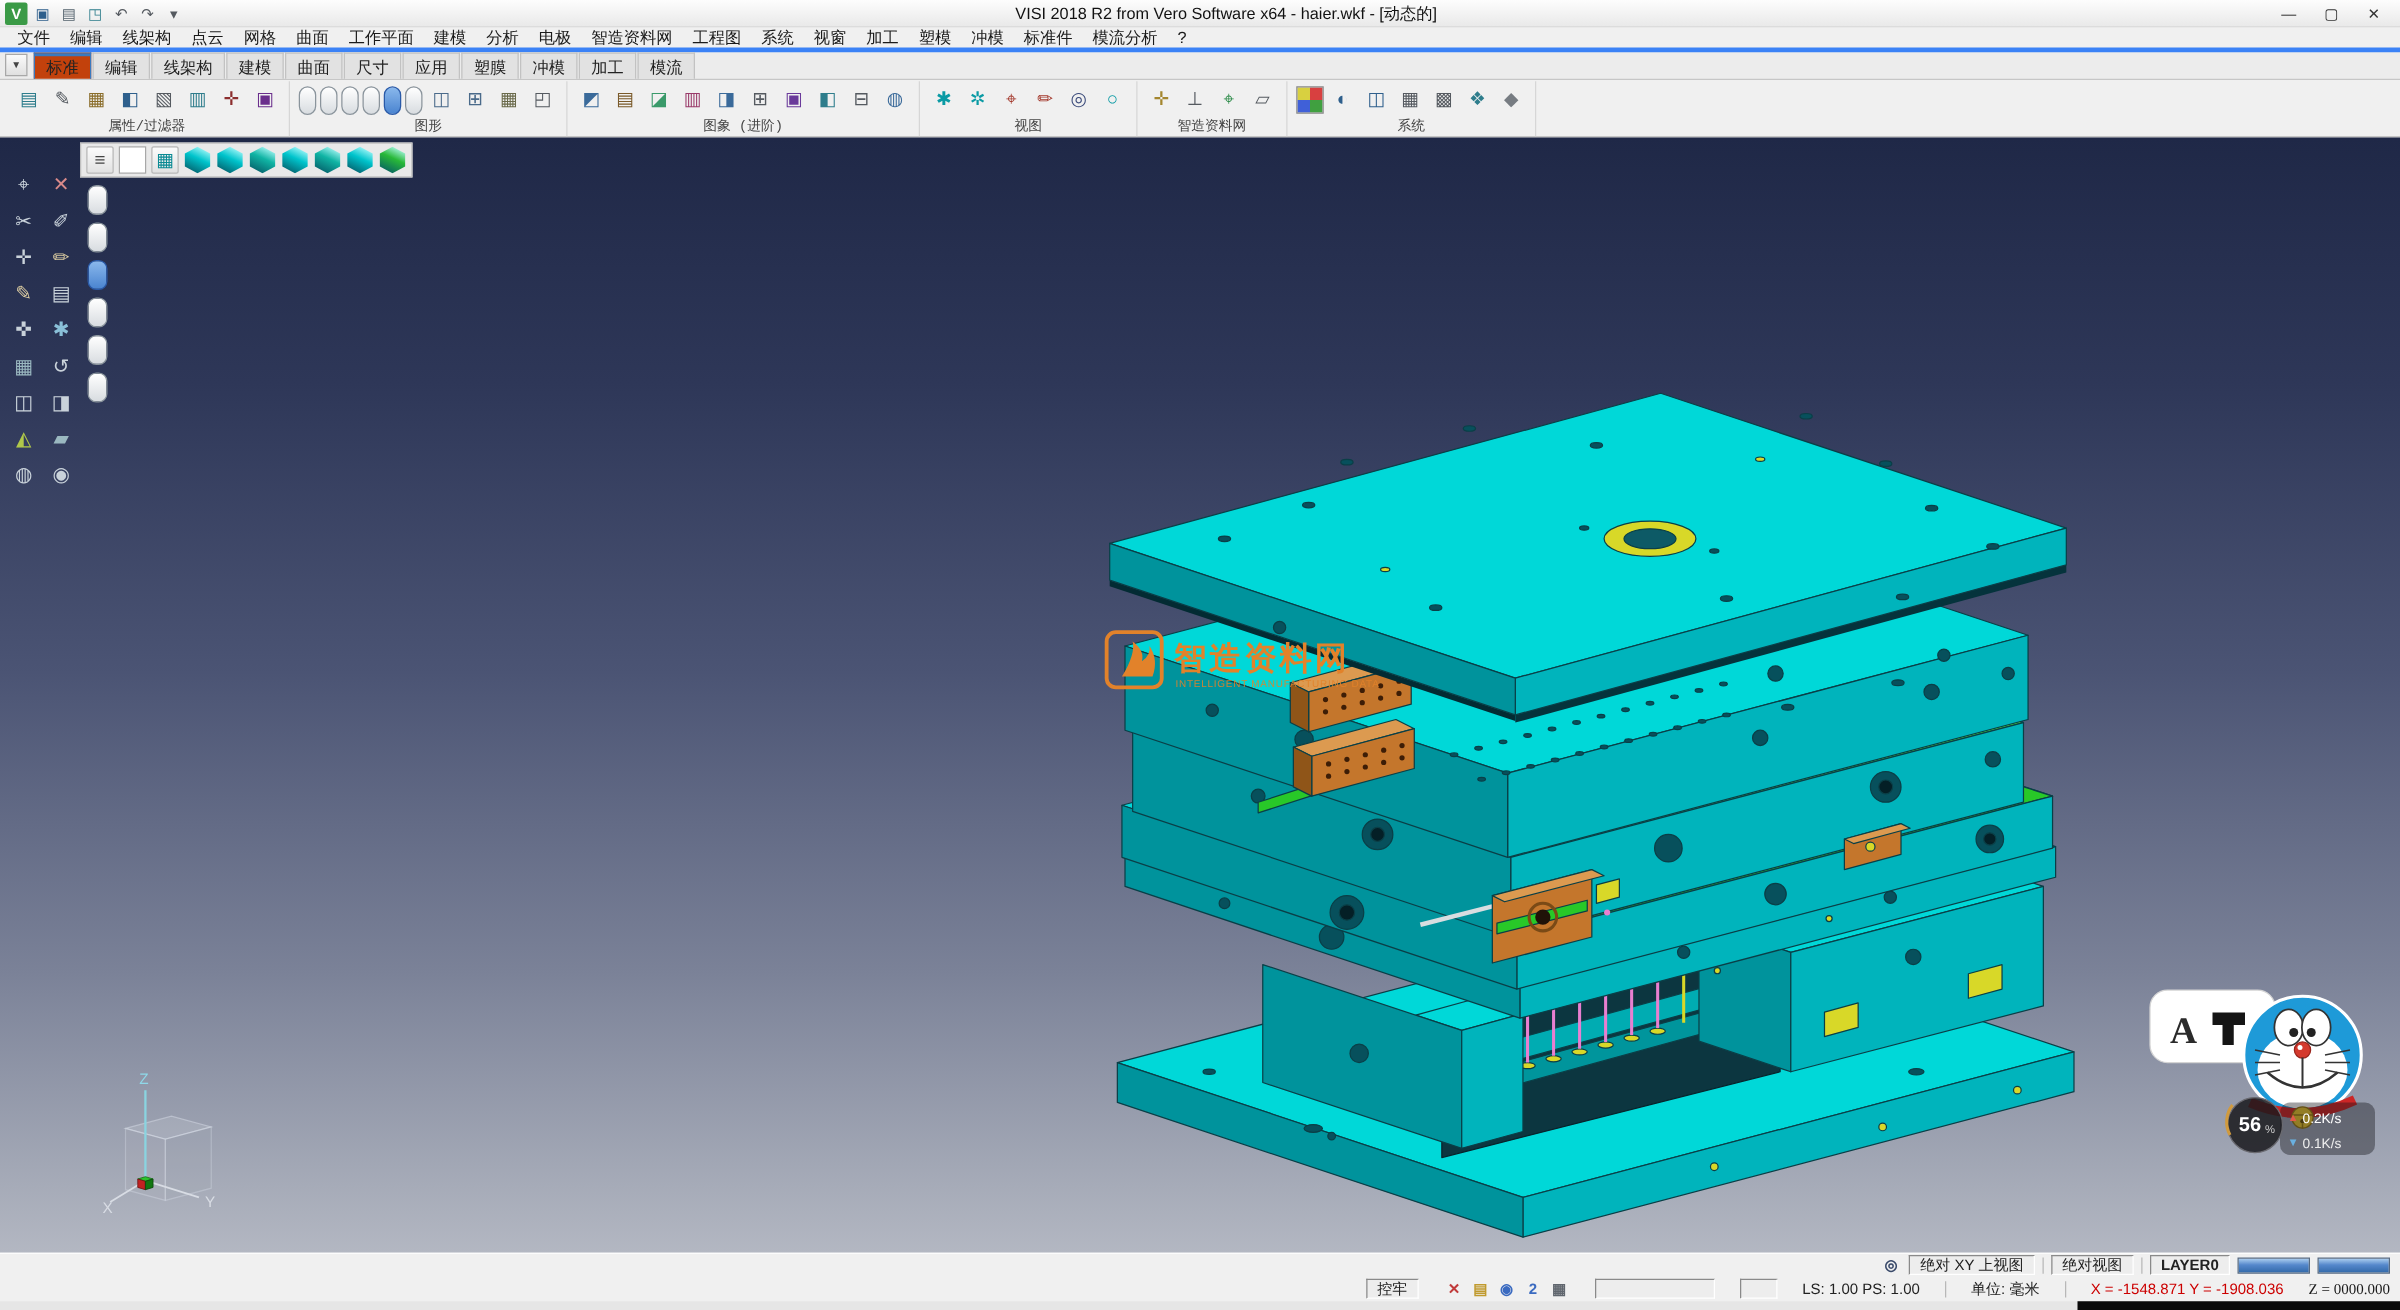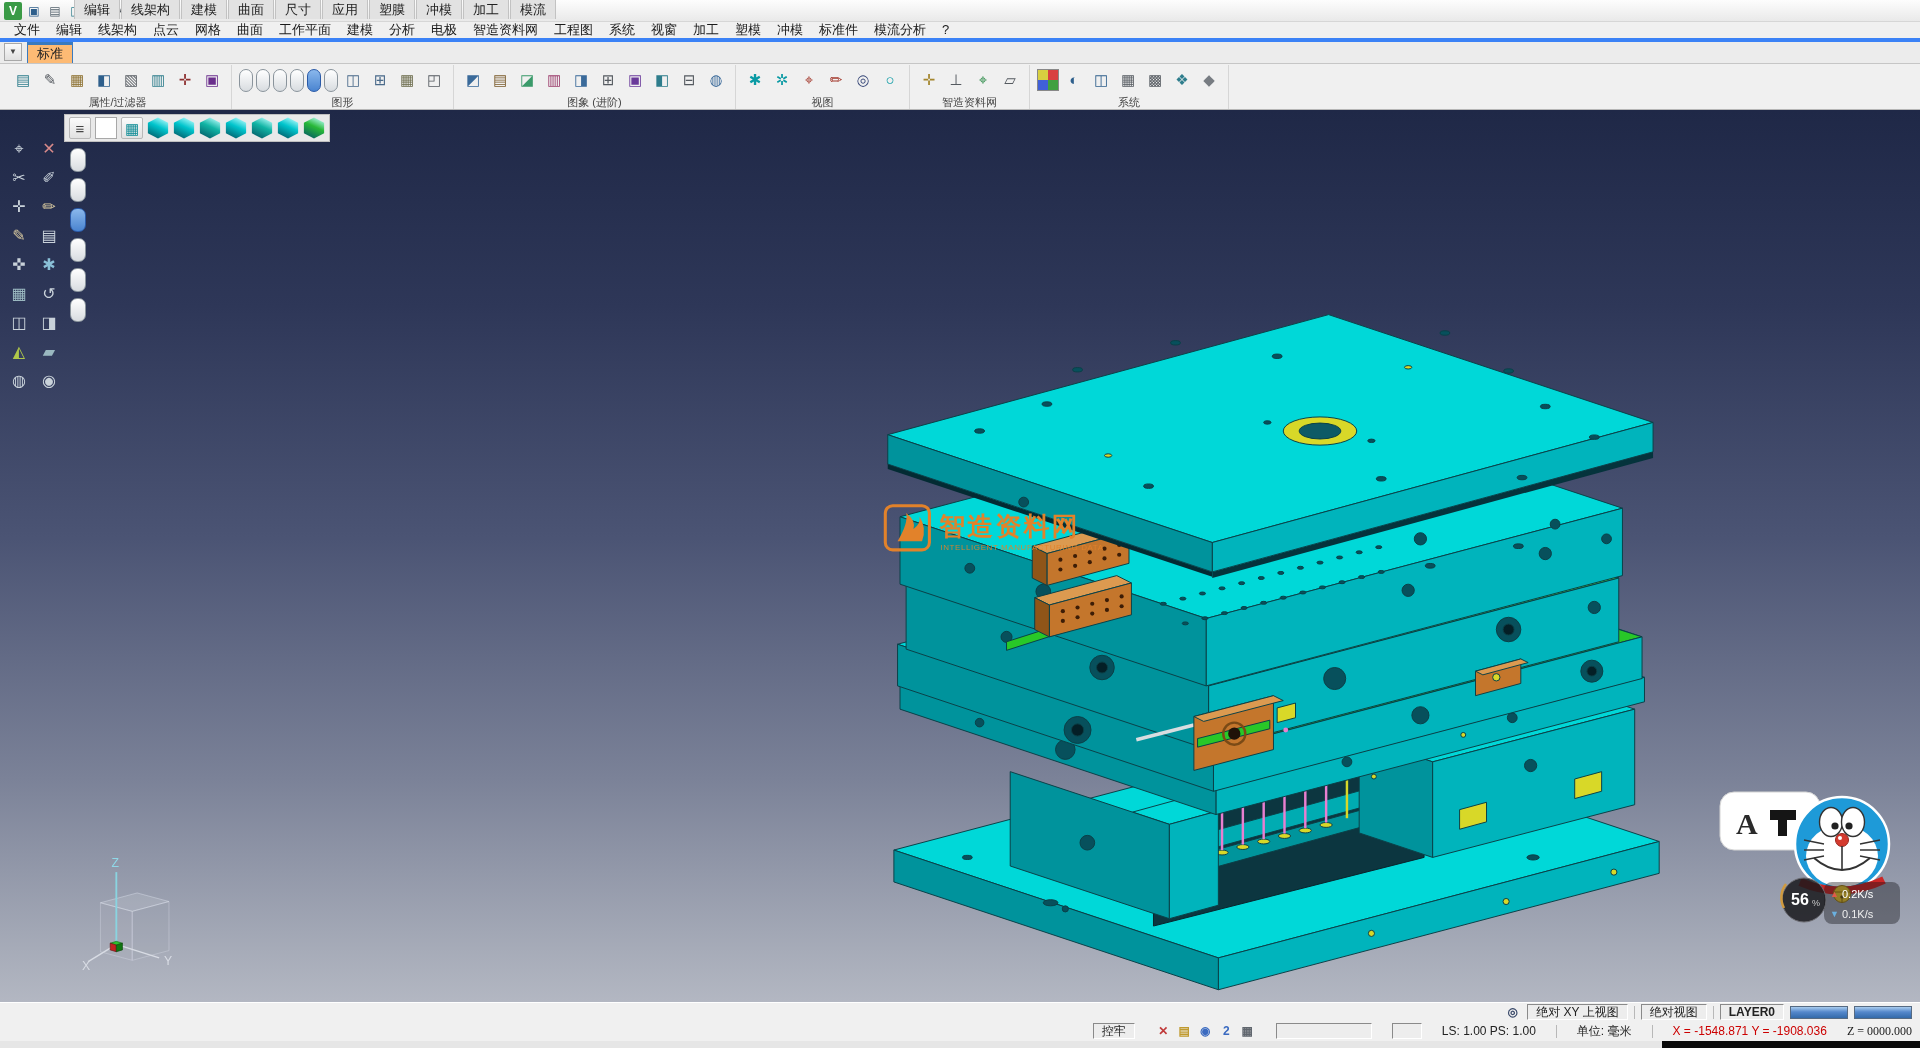--- a/index.html
+++ b/index.html
@@ -16,27 +16,27 @@
 
 
 .menubar{height:20px;display:flex;align-items:center;background:#f0f0f0;border-bottom:4px solid #3b82f6;padding-left:6px;font-size:13px;color:#1a1a1a;}
 .menu-item{padding:0 8px;line-height:20px;white-space:nowrap;}
 
 
 .tabbar{height:22px;background:#ececec;display:flex;align-items:flex-end;padding-left:4px;border-bottom:1px solid #c6c6c6;font-size:13px;}
 .tab-drop{width:18px;height:18px;border:1px solid #a8a8a8;background:linear-gradient(#fafafa,#e0e0e0);text-align:center;line-height:16px;font-size:8px;color:#444;margin:0 5px 2px 0;}
 .tab-strip{display:flex;gap:1px;}
 .tab{padding:2px 9px;height:21px;border:1px solid #c2c2c2;border-bottom:none;background:#e2e2e2;color:#222;white-space:nowrap;}
-.tab.active{background:#fdba74;border-color:var(--accent-blue);box-shadow:inset 0 2px 0 var(--accent-blue);margin-top:44px;}
+.tab.active{background:#c2410c;border-color:var(--accent-blue);box-shadow:inset 0 2px 0 var(--accent-blue);}
 
 
 .toolbar{height:46px;background:#f0f0f0;border-bottom:1px solid #b6b6b6;display:flex;padding:1px 4px 0 4px;}
 .tgroup{display:flex;flex-direction:column;border-right:1px solid #d6d6d6;padding:0 7px;}
 .ticons{flex:1;display:flex;align-items:center;gap:3px;}
-.tlabel{font-size:11px;color:#444;text-align:center;line-height:14px;white-space:nowrap;}
+.tlabel{font-size:11px;color:#444;text-align:center;line-height:14px;white-space:nowrap;font-family:Liberation Mono, monospace;}
 .ticon{width:24px;height:24px;line-height:24px;text-align:center;font-size:15px;color:#444;border-radius:2px;}
 .icap{width:14px;height:23px;border:1px solid #8a949c;border-radius:7px;background:linear-gradient(180deg,#ffffff,#d8dce0);}
 .icap.on{background:linear-gradient(180deg,#8ab8ec,#4a84d0);border-color:#2a5aa8;}
 .igrid4{width:22px;height:22px;border:1px solid #888;background:conic-gradient(#d84040 0 25%,#40a040 0 50%,#4060d8 0 75%,#d8d040 0);}
 .icube{width:22px;height:22px;clip-path:polygon(50% 2%,96% 26%,96% 74%,50% 98%,4% 74%,4% 26%);}
 .iblank{width:22px;height:22px;background:#fff;border:1px solid #a8a8a8;}
 .tfiller{flex:1;}
 
 
 .viewport{position:relative;height:892px;overflow:hidden;
@@ -88,20 +88,21 @@
   <div class="titlebar">
     <div class="tb-icons">
         <div class="ticon" style="color: rgb(255, 255, 255); background: rgb(58, 154, 70); font-weight: bold;">V</div>
         <div class="ticon" style="color: rgb(46, 95, 140);">▣</div>
         <div class="ticon" style="color: rgb(85, 99, 110);">▤</div>
         <div class="ticon" style="color: rgb(46, 125, 140);">◳</div>
         <div class="ticon" style="color: rgb(85, 90, 96);">↶</div>
         <div class="ticon" style="color: rgb(85, 90, 96);">↷</div>
         <div class="ticon" style="color: rgb(85, 90, 96);">▾</div>
       </div>
+    <div class="tb-title">VISI 2018 R2 from Vero Software x64 - haier.wkf - [动态的]</div>
     <div class="win-btns">
       <div class="win-btn">—</div>
       <div class="win-btn">▢</div>
       <div class="win-btn">✕</div>
     </div>
   </div>
 
   <div class="menubar">
       <div class="menu-item">文件</div>
       <div class="menu-item">编辑</div>

